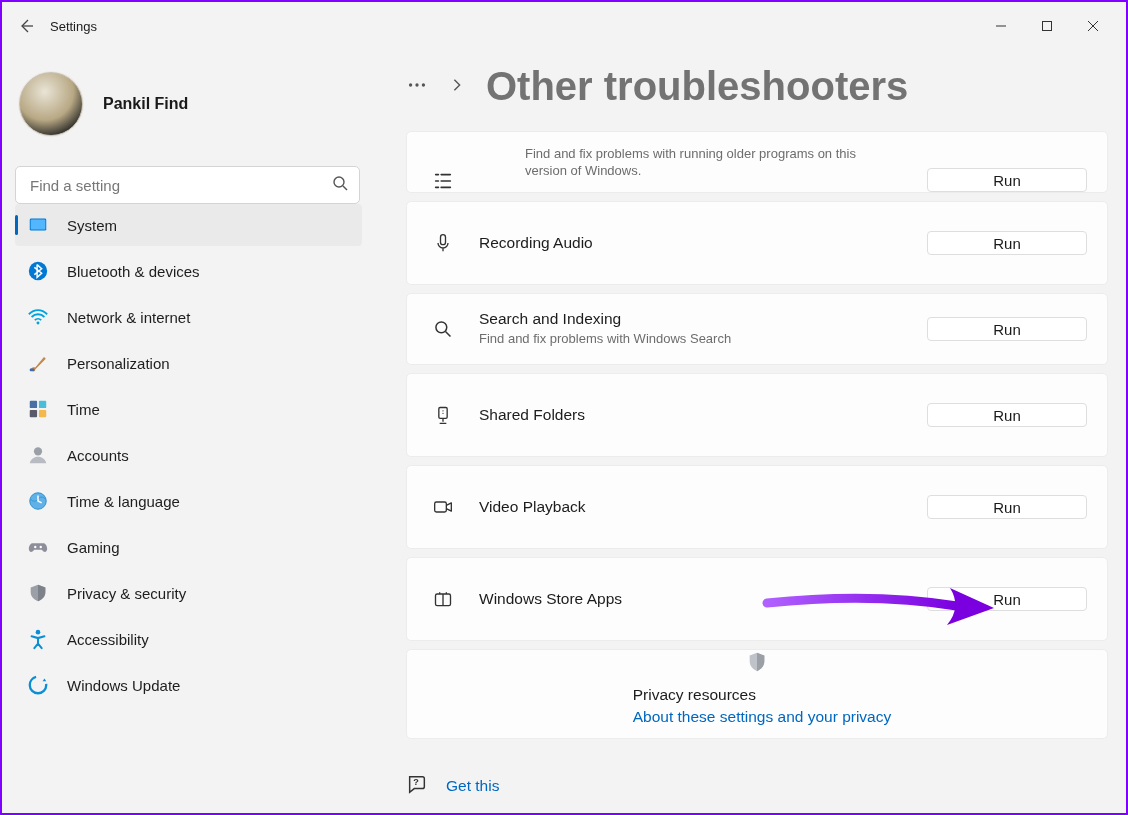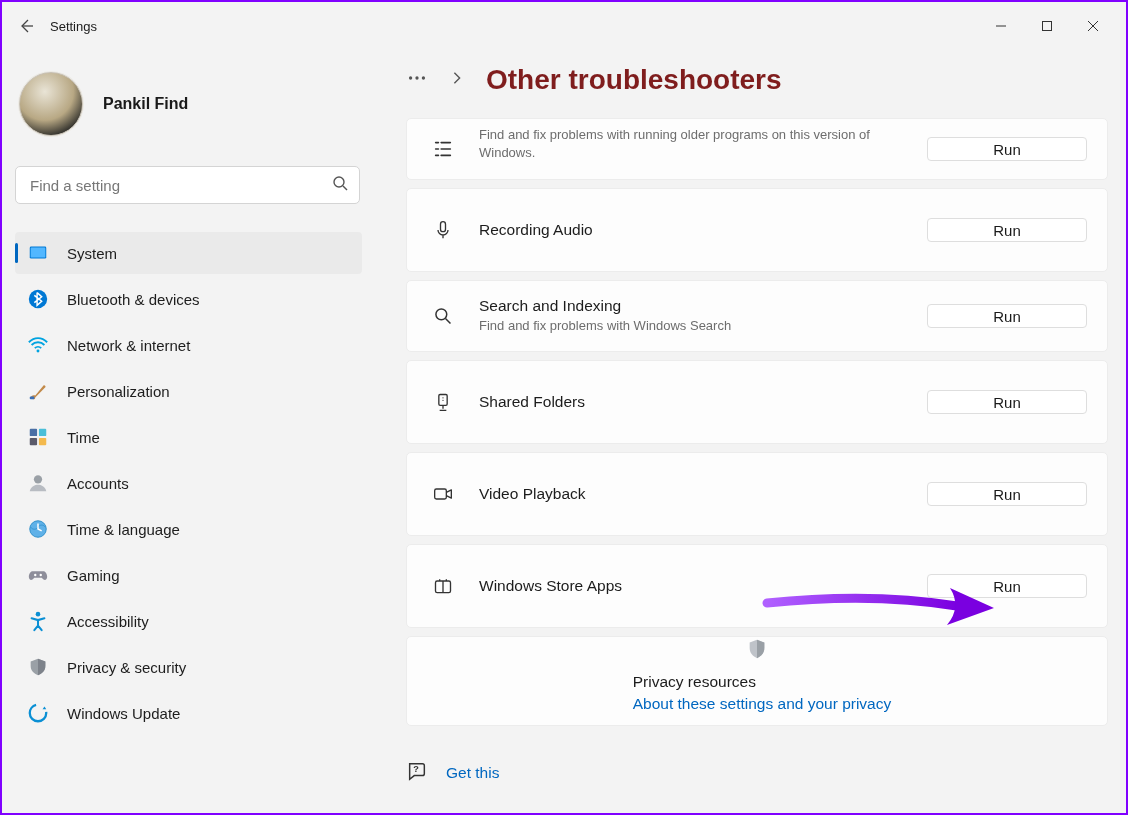--- a/index.html
+++ b/index.html
@@ -70,21 +70,20 @@
     box-shadow: 0 0 0 1px #eceae4;
   }
   .profile-name {
     font-size: 16px;
     font-weight: 600;
     color: #1a1a1a;
   }
 
   .search-wrap {
     position: relative;
-    margin-bottom: 28px;
   }
   .search {
     width: 345px;
     height: 38px;
     border: 1px solid #d4d4d4;
     border-radius: 5px;
     background: #fff;
     padding: 0 44px 0 14px;
     font-size: 15px;
     color: #666;
@@ -136,36 +135,36 @@
     overflow: hidden;
   }
   .breadcrumb-row {
     display: flex;
     align-items: center;
     gap: 22px;
     margin-bottom: 22px;
   }
   .more-icon, .chevron-icon { color: #555; }
   .breadcrumb-title {
-    font-size: 28px;
+    font-size: 40px;
     font-weight: 600;
-    color: #7f1d1d;
+    color: #737373;
   }
 
   .cards { display: flex; flex-direction: column; gap: 8px; }
   .card {
     background: #fdfdfd;
     border: 1px solid #ececec;
     border-radius: 5px;
     display: flex;
     align-items: center;
     padding: 0 20px;
     min-height: 72px;
   }
-  .card.partial { min-height: 62px; padding-top: 0; align-items: center; }
+  .card.partial { min-height: 62px; padding-top: 0; align-items: flex-end; gap: 46px; }
   .card.partial .card-body { padding-top: 0; }
   .card-icon {
     width: 32px;
     display: flex;
     align-items: center;
     justify-content: center;
     color: #333;
     flex-shrink: 0;
   }
   .card-body {
@@ -343,34 +342,34 @@
               <path d="M6 8h12c2 0 4 3 4 6s-2 4-4 3l-2-2H8l-2 2c-2 1-4 0-4-3s2-6 4-6z" fill="#8e8e9a"></path>
               <circle cx="9" cy="12" r="1.3" fill="#fff"></circle>
               <circle cx="15" cy="12" r="1.3" fill="#fff"></circle>
             </svg>
         </span>
         <span>Gaming</span>
       </div>
       <div class="nav-item">
         <span class="nav-icon">
           <svg viewBox="0 0 24 24">
+              <path d="M12 3l8 3v5c0 5-3.5 8.5-8 10-4.5-1.5-8-5-8-10V6l8-3z" fill="#9aa0a6"></path>
+              <path d="M12 3l8 3v5c0 5-3.5 8.5-8 10V3z" fill="#7d828a"></path>
+            </svg>
+        </span>
+        <span>Privacy &amp; security</span>
+      </div>
+      <div class="nav-item">
+        <span class="nav-icon">
+          <svg viewBox="0 0 24 24">
               <circle cx="12" cy="4.5" r="2.5" fill="#0a8fd4"></circle>
               <path d="M5 9l7 2 7-2M12 11v6m0 0l-4 5m4-5l4 5" stroke="#0a8fd4" stroke-width="2.2" fill="none" stroke-linecap="round"></path>
             </svg>
         </span>
         <span>Accessibility</span>
-      </div>
-      <div class="nav-item">
-        <span class="nav-icon">
-          <svg viewBox="0 0 24 24">
-              <path d="M12 3l8 3v5c0 5-3.5 8.5-8 10-4.5-1.5-8-5-8-10V6l8-3z" fill="#9aa0a6"></path>
-              <path d="M12 3l8 3v5c0 5-3.5 8.5-8 10V3z" fill="#7d828a"></path>
-            </svg>
-        </span>
-        <span>Privacy &amp; security</span>
       </div>
       <div class="nav-item">
         <span class="nav-icon">
           <svg viewBox="0 0 24 24">
               <circle cx="12" cy="12" r="9" fill="none" stroke="#0a8fd4" stroke-width="2.5" stroke-dasharray="40 15"></circle>
               <path d="M19 5l2 3-4 0z" fill="#0a8fd4"></path>
             </svg>
         </span>
         <span>Windows Update</span>
       </div>

